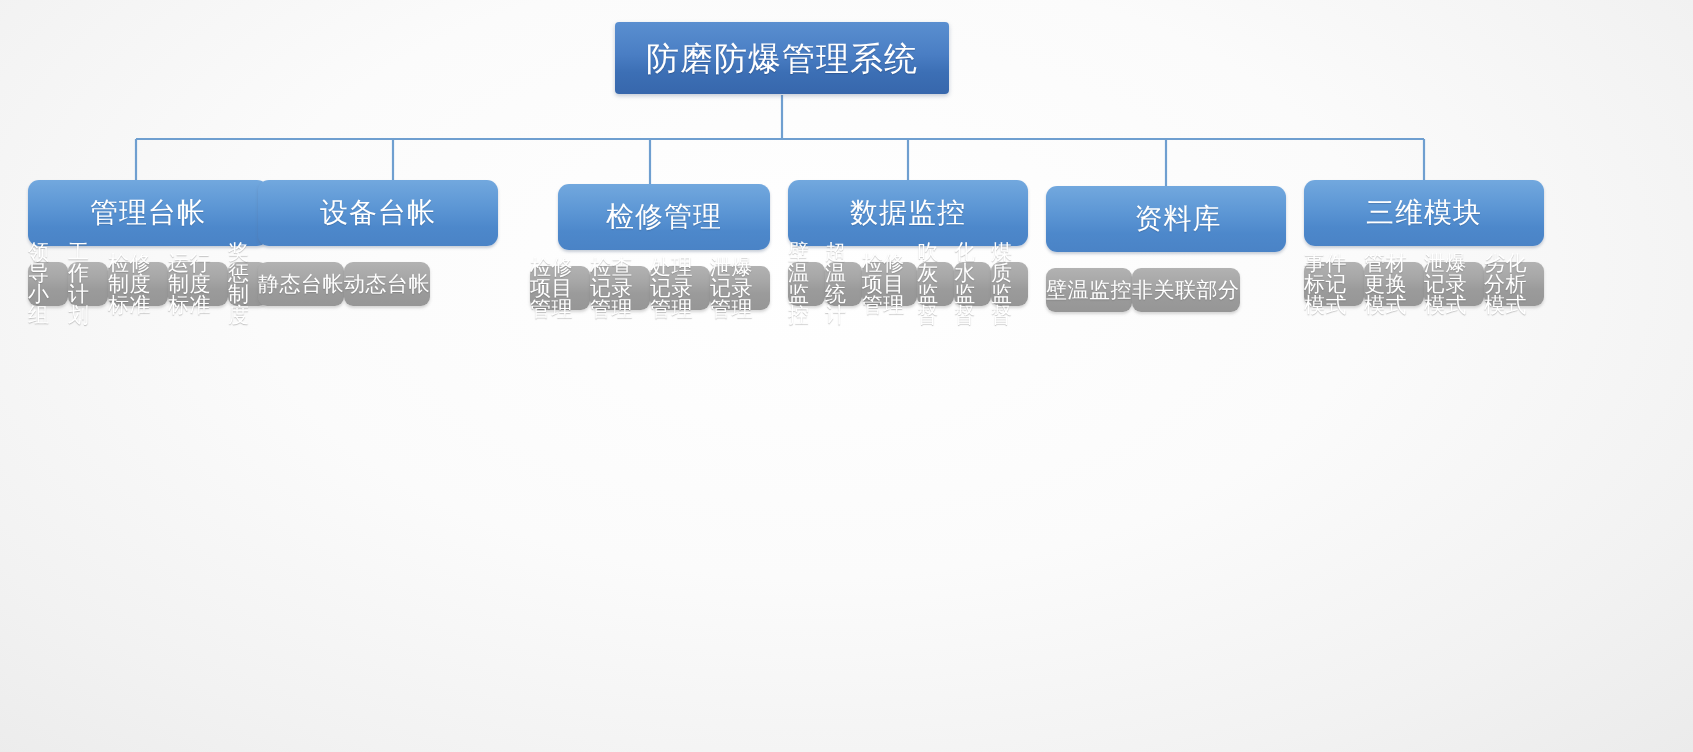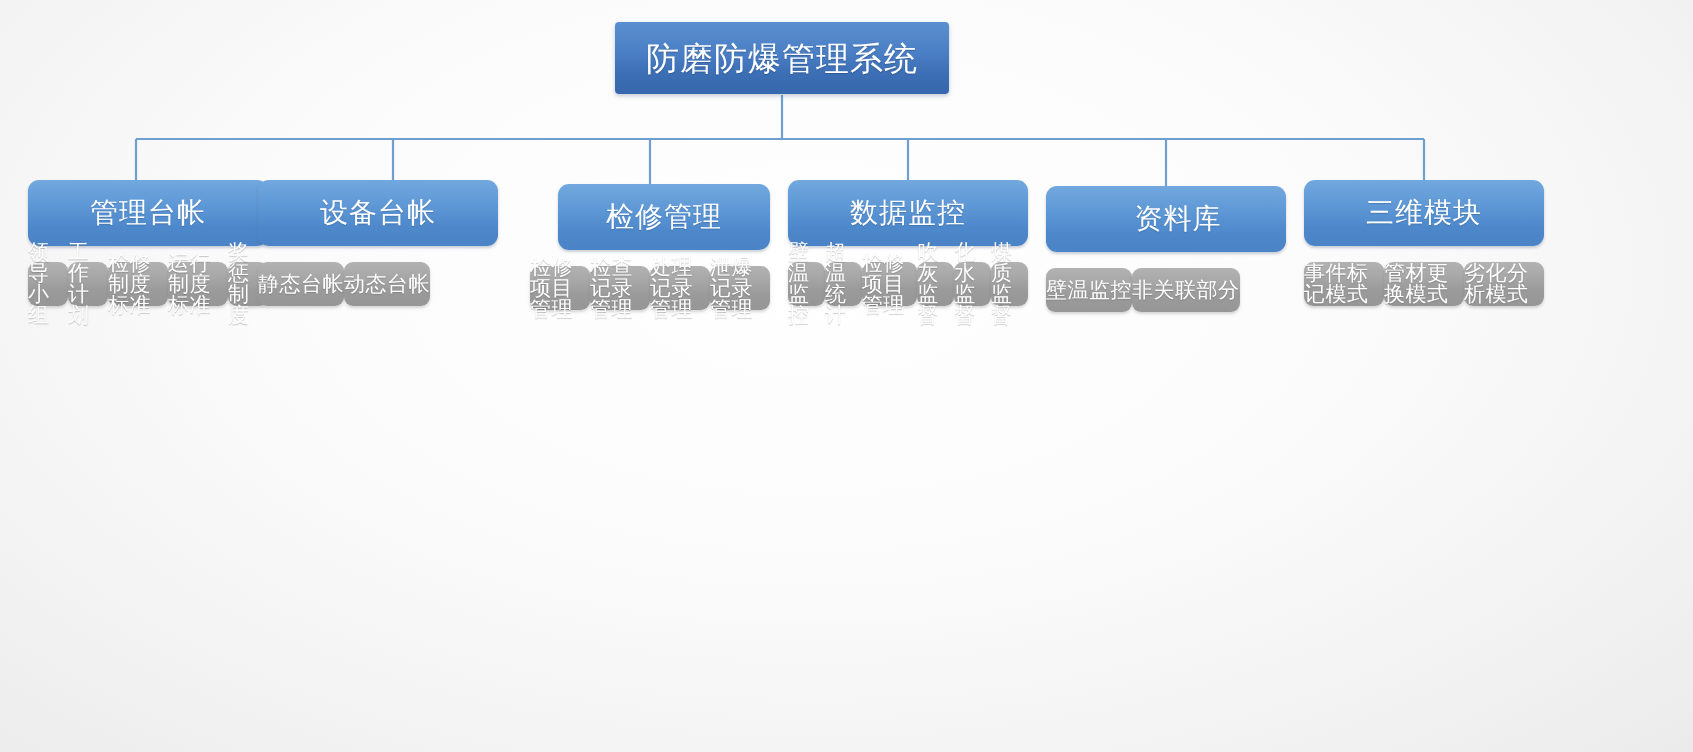--- a/index.html
+++ b/index.html
@@ -235,18 +235,21 @@
       <span class="label">三维模块</span>
     </div>
     <div class="children">
       <div class="node-l3">
         <span class="label">事件标记模式</span>
       </div>
       <div class="node-l3">
         <span class="label">管材更换模式</span>
       </div>
       <div class="node-l3">
+        <span class="label">泄爆记录模式</span>
+      </div>
+      <div class="node-l3">
         <span class="label">劣化分析模式</span>
       </div>
     </div>
   </div>
 
 </div>
 
 </body></html>

